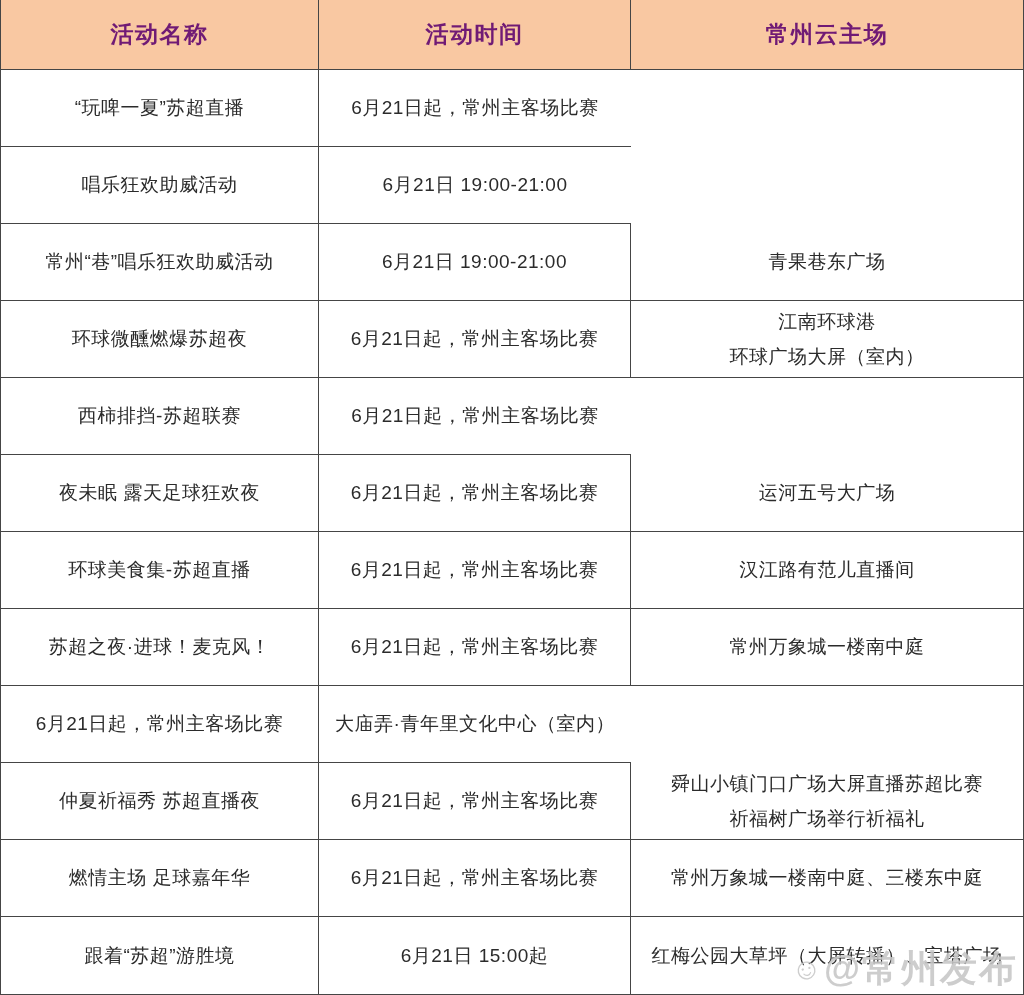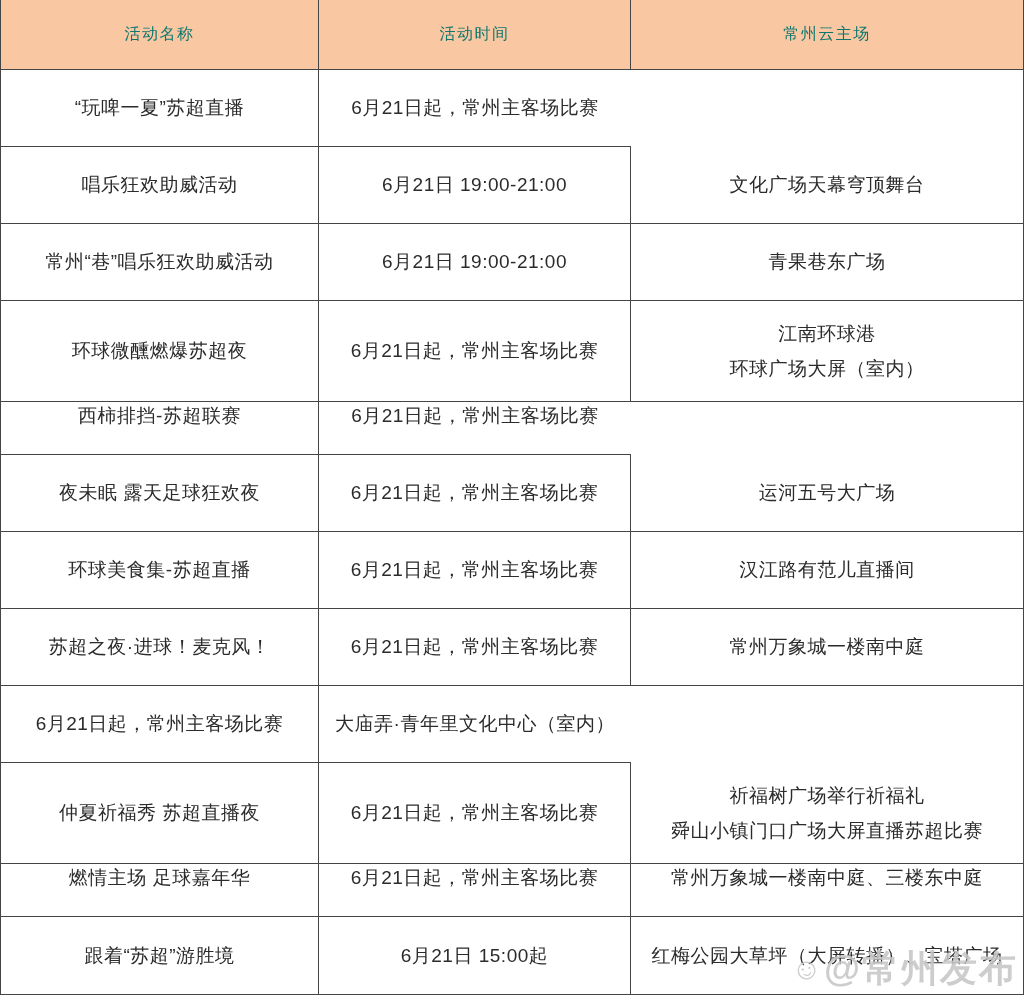--- a/index.html
+++ b/index.html
@@ -24,43 +24,43 @@
   .header-row {
     flex: 0 0 70px;
     display: grid;
     grid-template-columns: 318px 312px 1fr;
     background: #F9C8A2;
   }
   .header-cell {
     display: flex;
     align-items: center;
     justify-content: center;
-    font-size: 16px;
-    font-weight: 400;
-    color: #0f766e;
+    font-size: 23px;
+    font-weight: 700;
+    color: #701a75;
     letter-spacing: 1.5px;
     border-bottom: 1.6px solid #454545;
     box-sizing: border-box;
   }
   .header-cell:not(:last-child) { border-right: 1.6px solid #454545; }
   .row {
     flex: 1 1 0;
     min-height: 0;
     display: grid;
     grid-template-columns: 318px 312px 1fr;
   }
   .cell {
     display: flex;
     flex-direction: column;
     align-items: center;
     justify-content: center;
     text-align: center;
     font-size: 19px;
     color: #2b2b2b;
-    padding: 15px 10px;
+    padding: 3px 10px;
     box-sizing: border-box;
     letter-spacing: 0.5px;
   }
   .cell:not(:last-child) { border-right: 1.6px solid #454545; }
   .row:not(:last-child) .cell { border-bottom: 1.6px solid #454545; }
   .venue-line { line-height: 1.85; }
   .watermark {
     position: absolute;
     right: 6px;
     bottom: 8px;
@@ -95,24 +95,20 @@
     </div>
     <div id="rows-host" style="display: flex; flex-direction: column; flex: 1 1 0px; min-height: 0px;">
   <div class="row">
     <div class="cell name">“玩啤一夏”苏超直播</div>
     <div class="cell time">6月21日起，常州主客场比赛</div>
   </div>
 
   <div class="row">
     <div class="cell name">唱乐狂欢助威活动</div>
     <div class="cell time">6月21日 19:00-21:00</div>
-    <div class="cell venue">
-      <div class="venue-line">文化广场天幕穹顶舞台</div>
-      <div class="venue-line"></div>
-    </div>
   </div>
 
   <div class="row">
     <div class="cell name">常州“巷”唱乐狂欢助威活动</div>
     <div class="cell time">6月21日 19:00-21:00</div>
     <div class="cell venue">
       <div class="venue-line">青果巷东广场</div>
       <div class="venue-line"></div>
     </div>
   </div>
@@ -163,22 +159,22 @@
     <div class="cell venue">
       <div class="venue-line">大庙弄·青年里文化中心（室内）</div>
       <div class="venue-line"></div>
     </div>
   </div>
 
   <div class="row">
     <div class="cell name">仲夏祈福秀 苏超直播夜</div>
     <div class="cell time">6月21日起，常州主客场比赛</div>
     <div class="cell venue">
+      <div class="venue-line">舜山小镇门口广场大屏直播苏超比赛</div>
       <div class="venue-line">祈福树广场举行祈福礼</div>
-      <div class="venue-line">舜山小镇门口广场大屏直播苏超比赛</div>
     </div>
   </div>
 
   <div class="row">
     <div class="cell name">燃情主场 足球嘉年华</div>
     <div class="cell time">6月21日起，常州主客场比赛</div>
     <div class="cell venue">
       <div class="venue-line">常州万象城一楼南中庭、三楼东中庭</div>
       <div class="venue-line"></div>
     </div>

